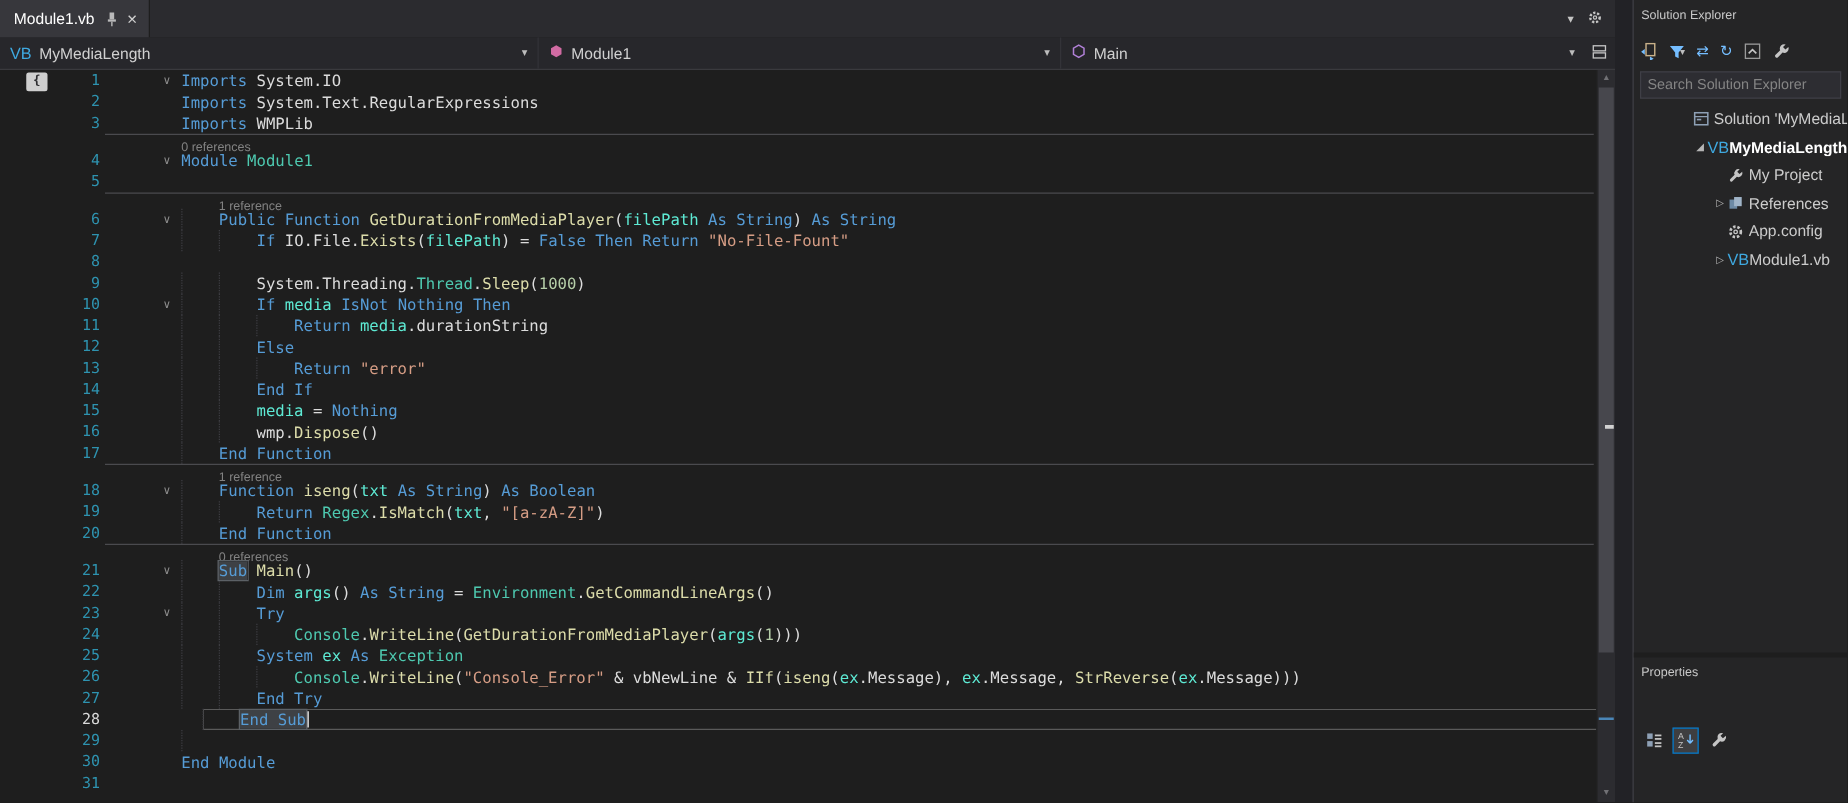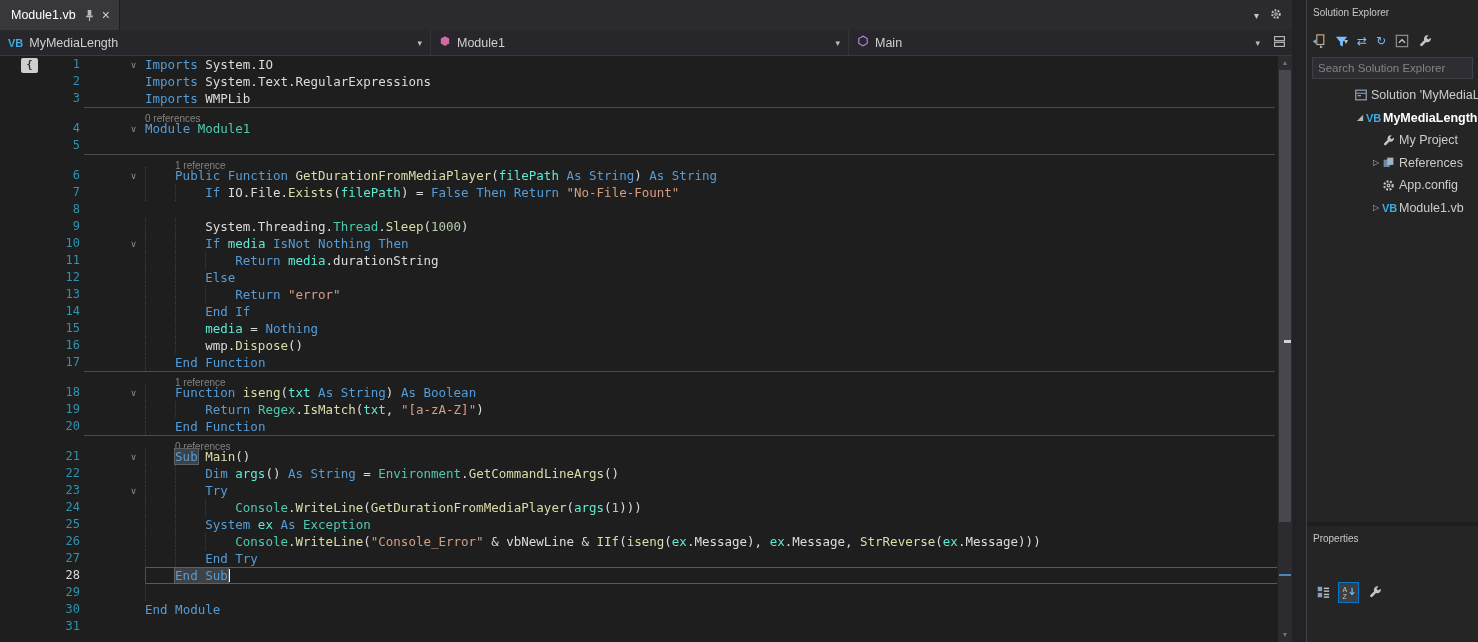--- a/index.html
+++ b/index.html
@@ -23,36 +23,36 @@
 
   
   .navbar { height:26px; background:#27272b; border-bottom:1px solid #3a3a3e;
             display:flex; align-items:stretch; color:#d0d0d0; font-size:12.5px; }
   .navseg { display:flex; align-items:center; padding:0 8px; }
   .navseg .lbl { margin:0 6px; }
   .seg1 { width:430px; } .seg2 { width:418px; border-left:1px solid #333338; }
   .seg3 { width:420px; border-left:1px solid #333338; }
   .caret { margin-left:auto; font-size:9px; color:#bdbdbd; }
   .navtools { flex:1; display:flex; align-items:center; justify-content:flex-end; padding-right:6px; }
-  .vbbadge { color:#3fa9e0; font-weight:bold; font-size:11px; letter-spacing:0;
+  .vbbadge { color:#3fa9e0; font-weight:normal; font-size:13px; letter-spacing:0;
              display:inline-block; line-height:10px; }
 
   
   .editor { position:relative; flex:1; background:#1e1e1e; overflow:hidden; }
   #rows { position:absolute; left:0; top:0; right:0; }
   .row { display:flex; align-items:stretch; }
   .code-row { height:17px; font:12.5px/17px "DejaVu Sans Mono",monospace; color:#dcdcdc; }
   .glyphcol { flex:0 0 44px; }
   .lnum { flex:0 0 40px; text-align:right; color:#2e93b0; padding-right:4px; font-size:12px; }
   .lnum.cur { color:#dadada; }
   .numgap { flex:0 0 38px; }
   .foldcol { flex:0 0 23px; color:#8f8f8f; font-size:9px; text-align:center; line-height:18px;
              font-family:"DejaVu Sans",sans-serif; }
   .body { flex:1; display:flex; min-width:0; padding-right:17px; }
-  .body.cur-line { box-shadow:inset 0 0 0 1px #5a5a5a; }
+  .body.cur-line { box-shadow:inset 0 0 0 1px #5a5a5a;margin-left:17px; }
   .g { flex:0 0 4ch; border-left:1px dotted #3d3d42; }
   .codetext { white-space:pre; }
   .tk-kw { color:#569cd6; } .tk-ty { color:#4ec9b0; } .tk-me { color:#dcdcaa; }
   .tk-st { color:#d69d85; } .tk-nu { color:#b5cea8; } .tk-pl { color:#dcdcdc; }
   .tk-lo { color:#5eead4; }
   .tk-kwh { color:#569cd6; background:#3e4145; box-shadow:0 0 0 1px #5c6166; }
   .caret-i { display:inline-block; width:1.5px; height:13px; background:#ffffff;
              vertical-align:-2px; margin-left:1px; }
   .lens-row { height:13px; }
   .lens-pad { flex:0 0 84px; }

